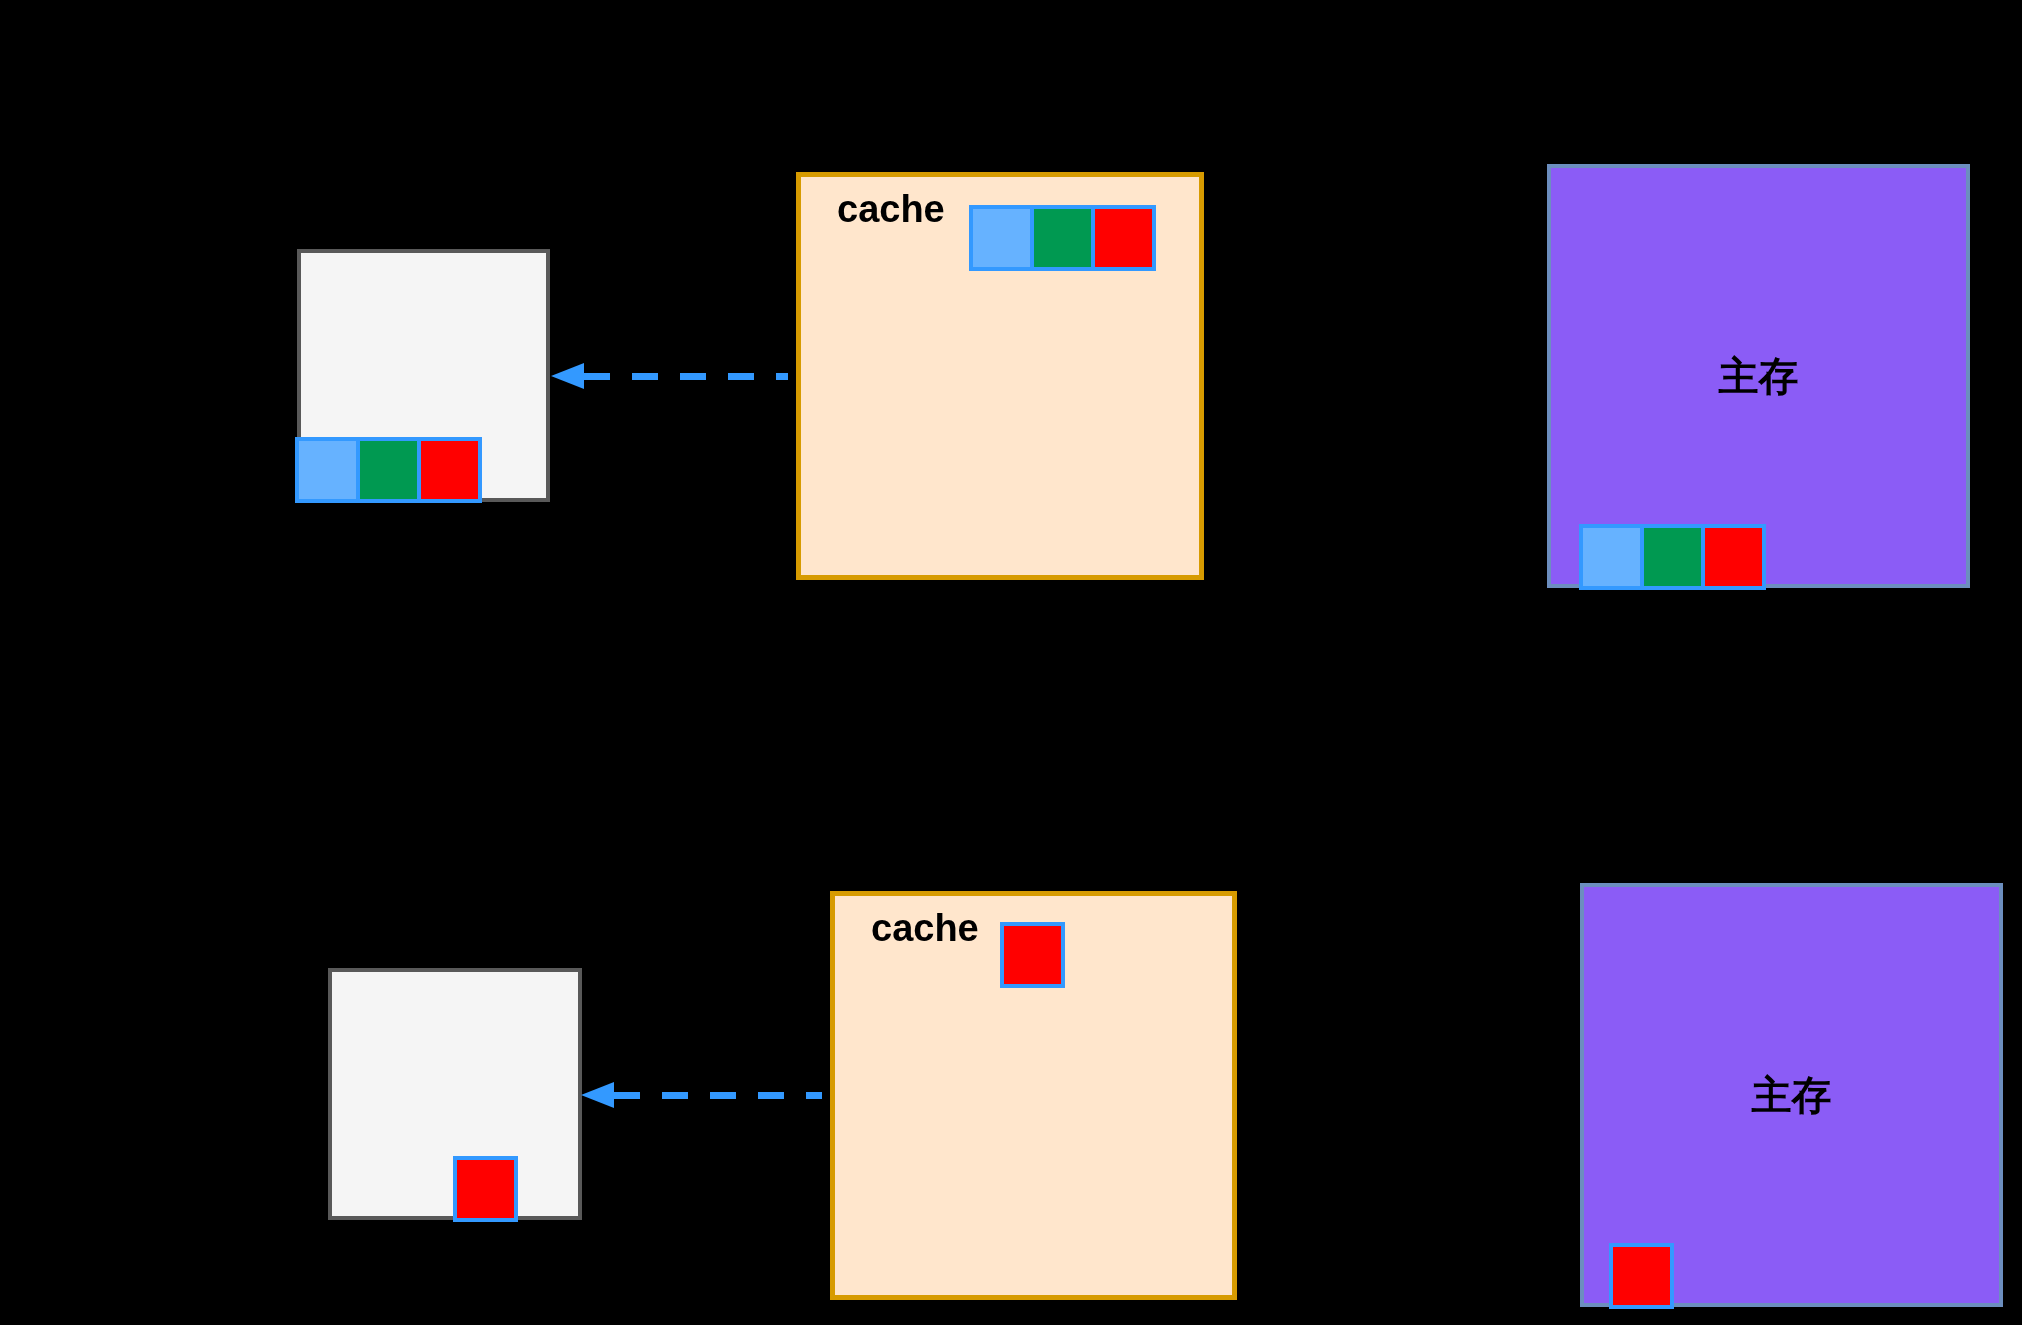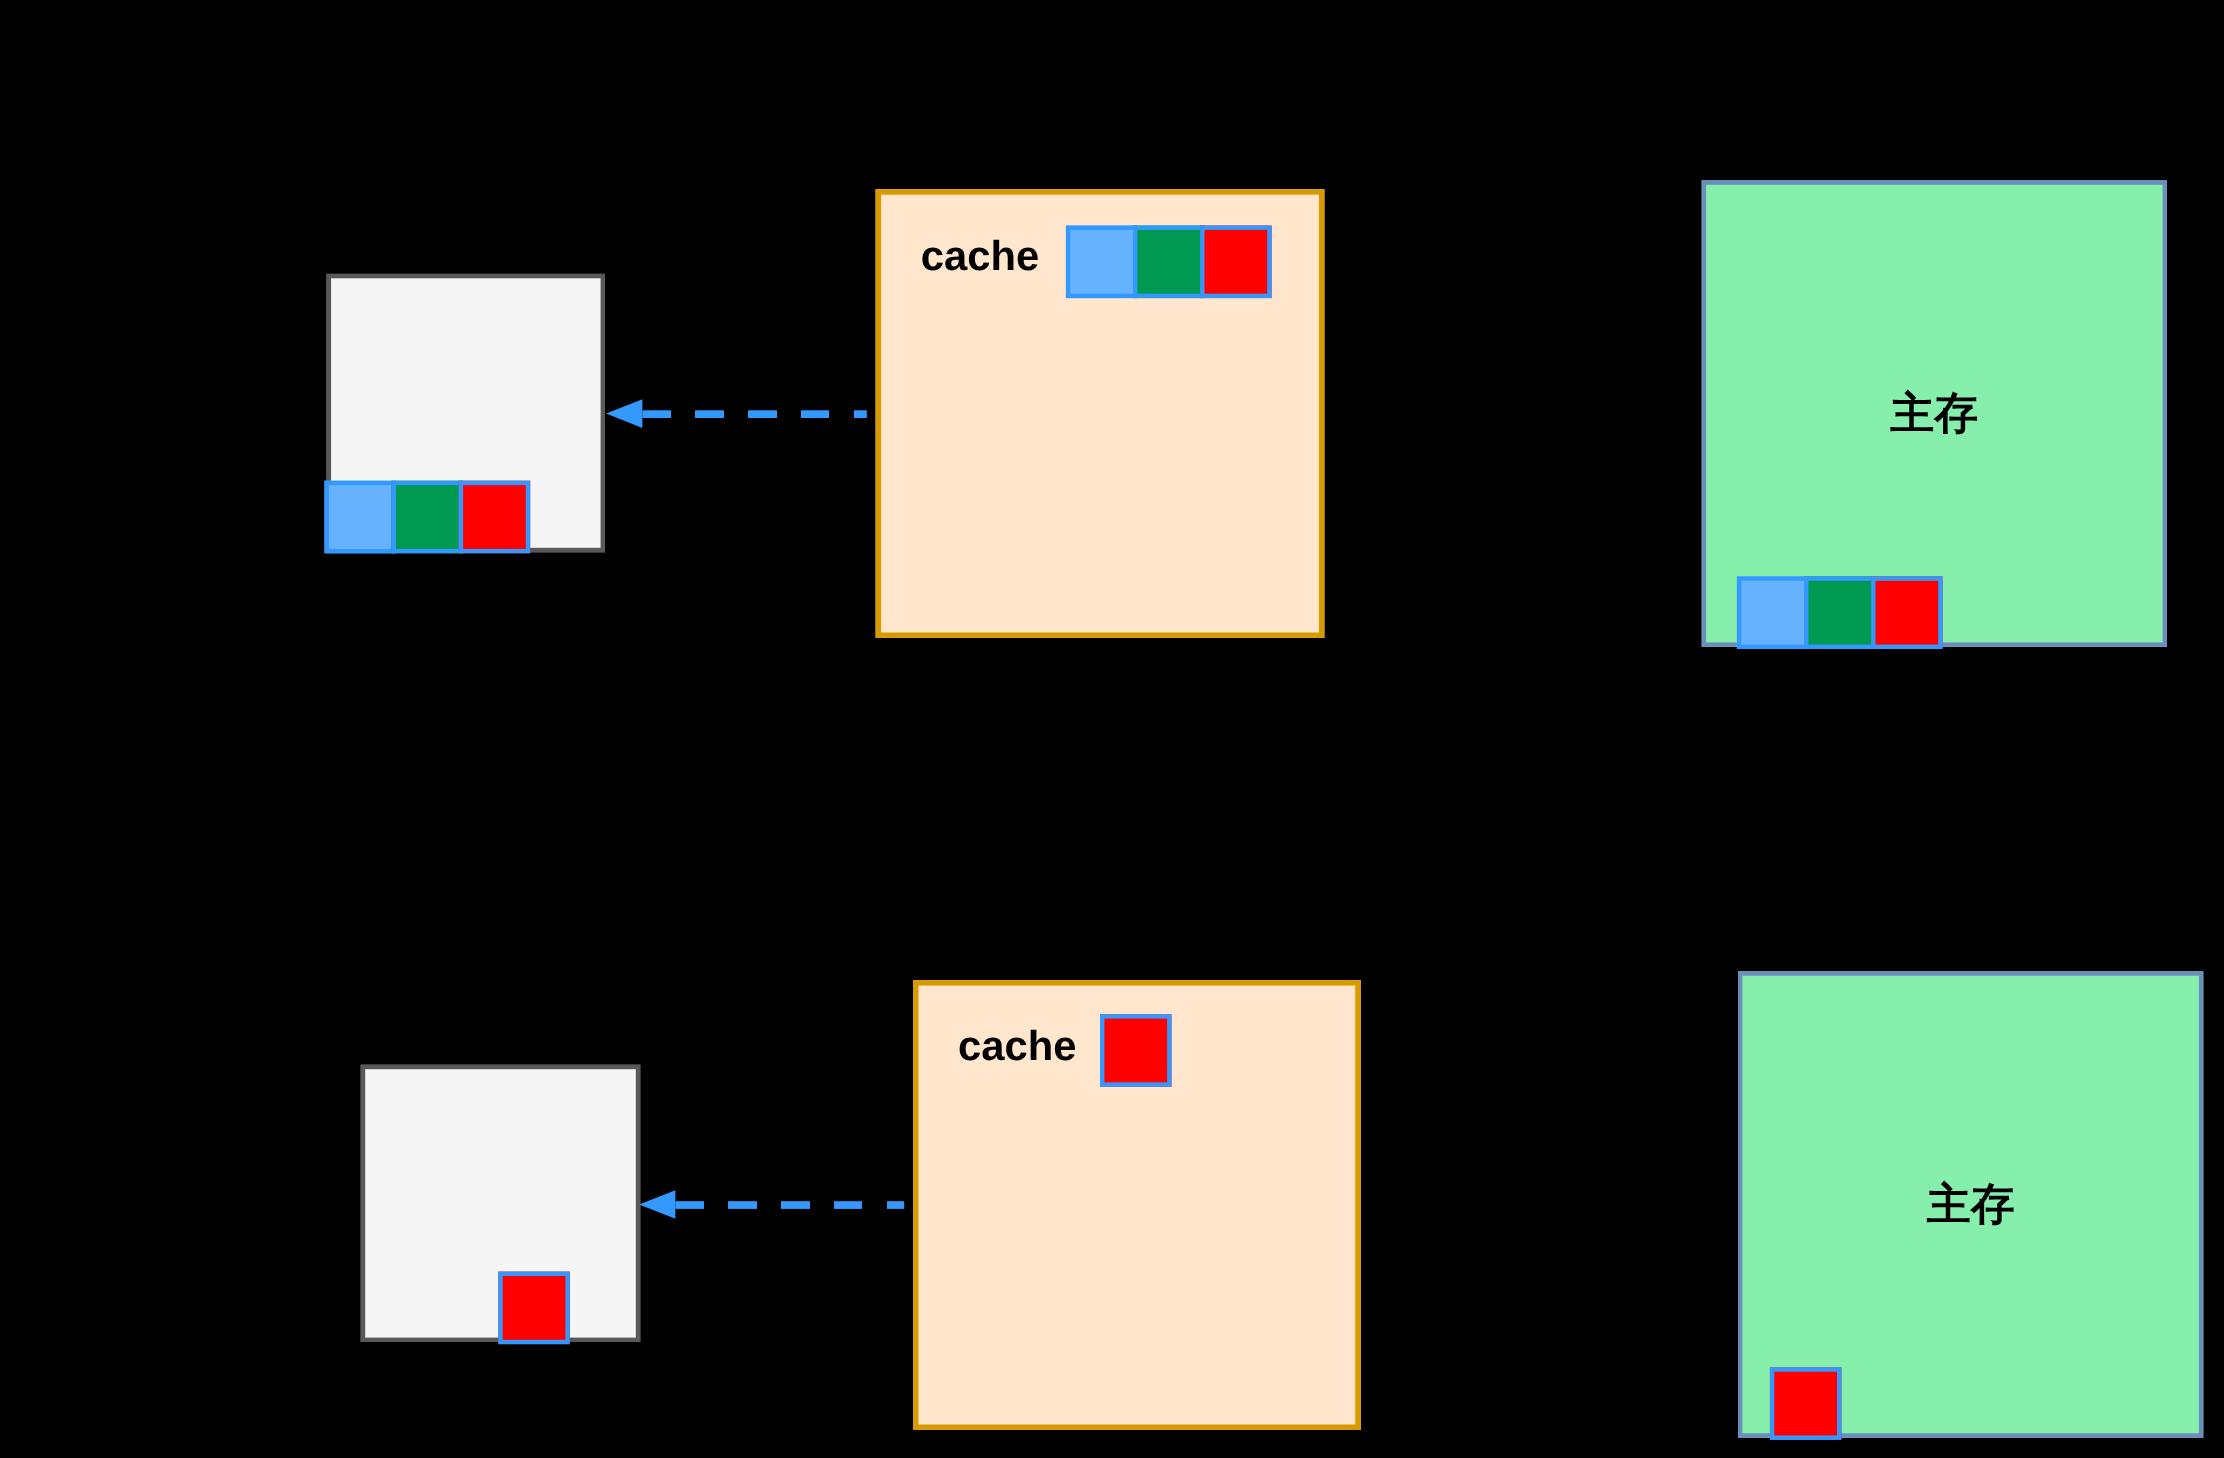--- a/index.html
+++ b/index.html
@@ -1,22 +1,22 @@
 <!DOCTYPE html>
 <html><head>
 <meta charset="utf-8">
 <style>
   html,body{margin:0;padding:0;background:#000;}
   body{position:relative;width:2022px;height:1325px;overflow:hidden;
        font-family:"Liberation Sans",sans-serif;}
   .box{position:absolute;box-sizing:border-box;}
   .cpu-box{background:#F5F5F5;border:4px solid #595959;}
   .cache-box{background:#FFE6CC;border:5px solid #D79B00;}
-  .mem-box{background:#86efac;border:4px solid #6C8EBF;}
-  .cache-label{position:absolute;left:36px;top:36px;color:#000;
+  .mem-box{background:#8b5cf6;border:4px solid #6C8EBF;}
+  .cache-label{position:absolute;left:36px;top:12px;color:#000;
        font-weight:700;font-size:38px;line-height:1.1;}
   .mem-label{position:absolute;left:0;right:0;top:50%;transform:translateY(-50%);
        text-align:center;color:#000;font-weight:700;font-size:40px;line-height:1;}
   .block-strip{position:absolute;display:flex;}
   .block{width:65px;height:66px;box-sizing:border-box;border:4px solid #3399FF;flex:0 0 auto;}
   .block + .block{margin-left:-4px;}
   .block-blue{background:#66B2FF;}
   .block-green{background:#009951;}
   .block-red{background:#FF0000;}
   .dash-line{position:absolute;height:7px;

